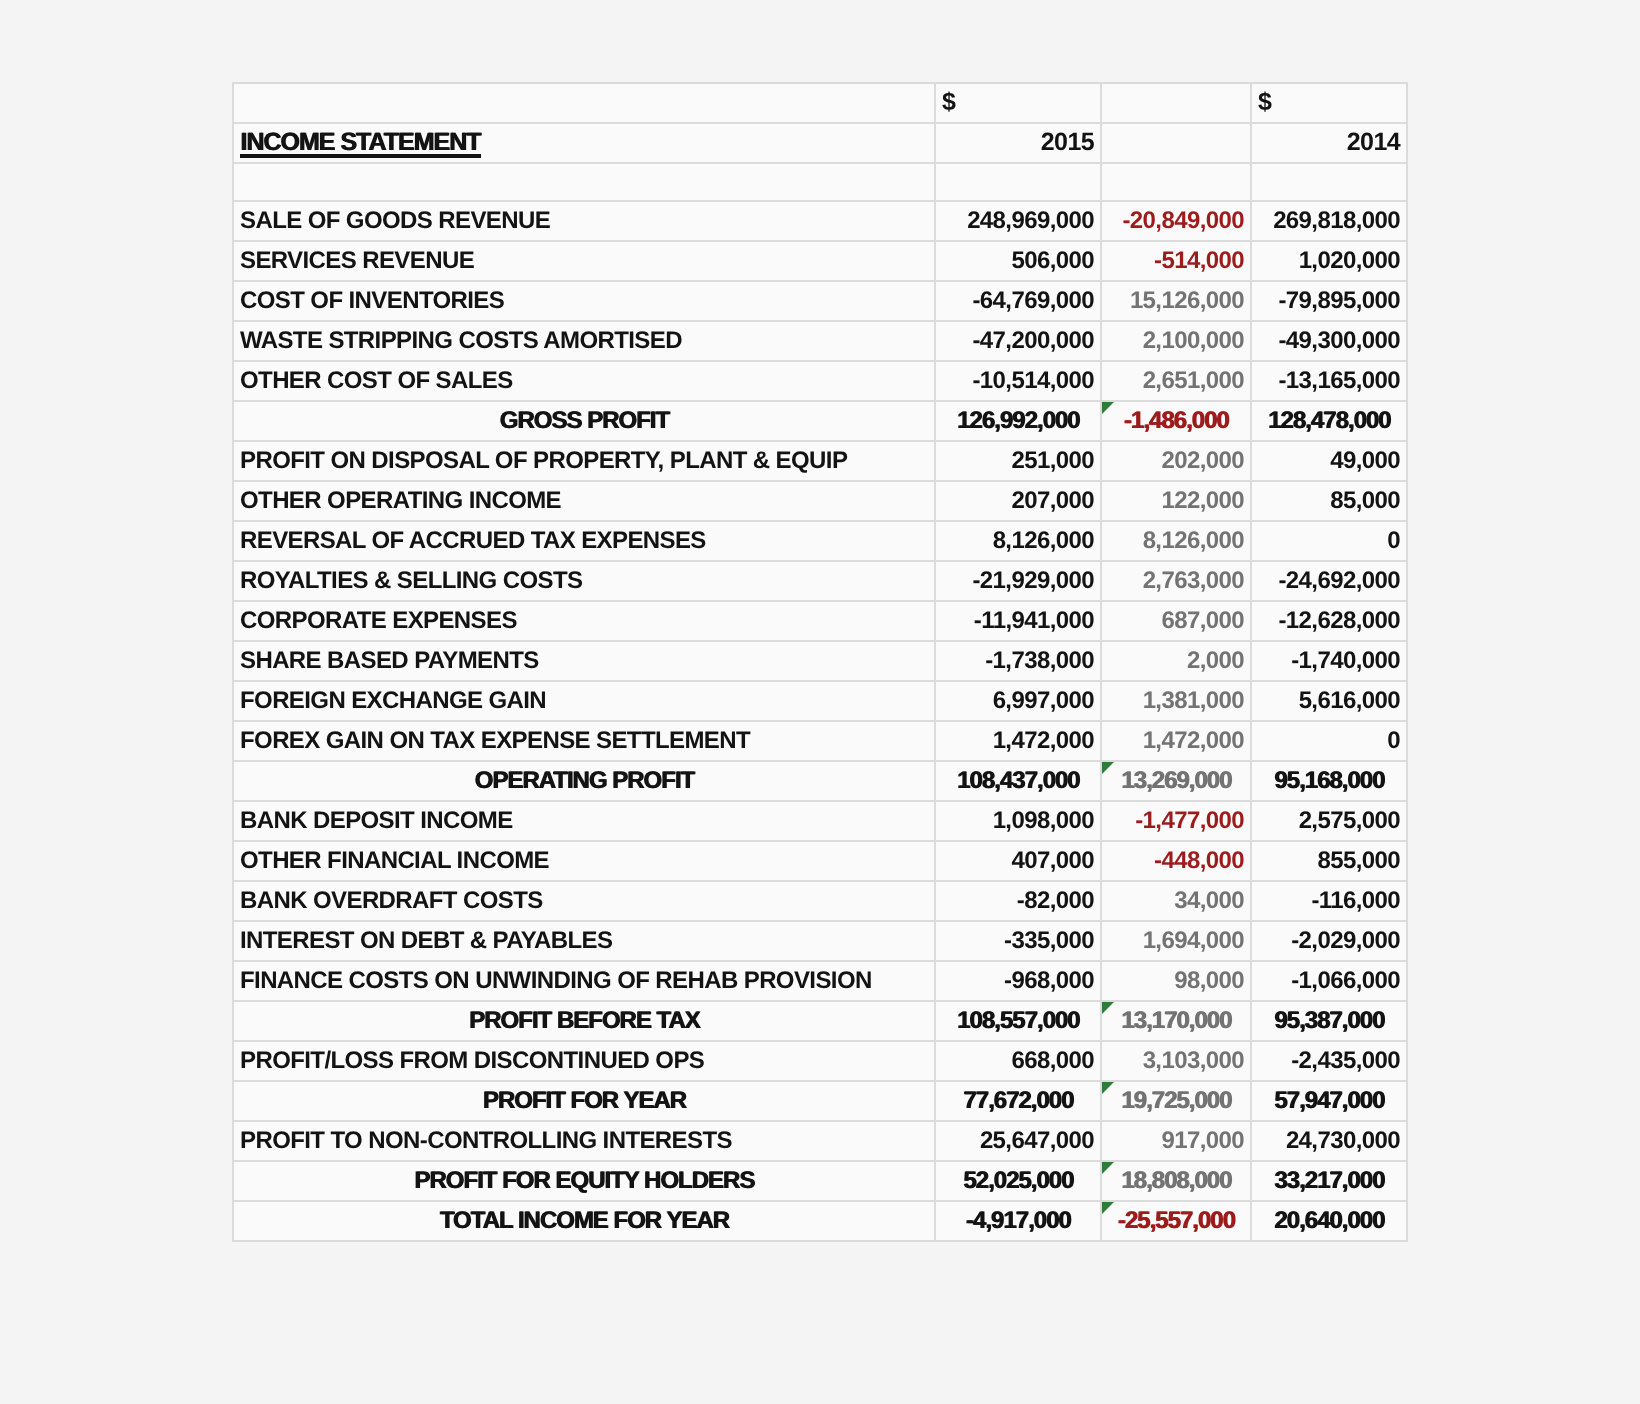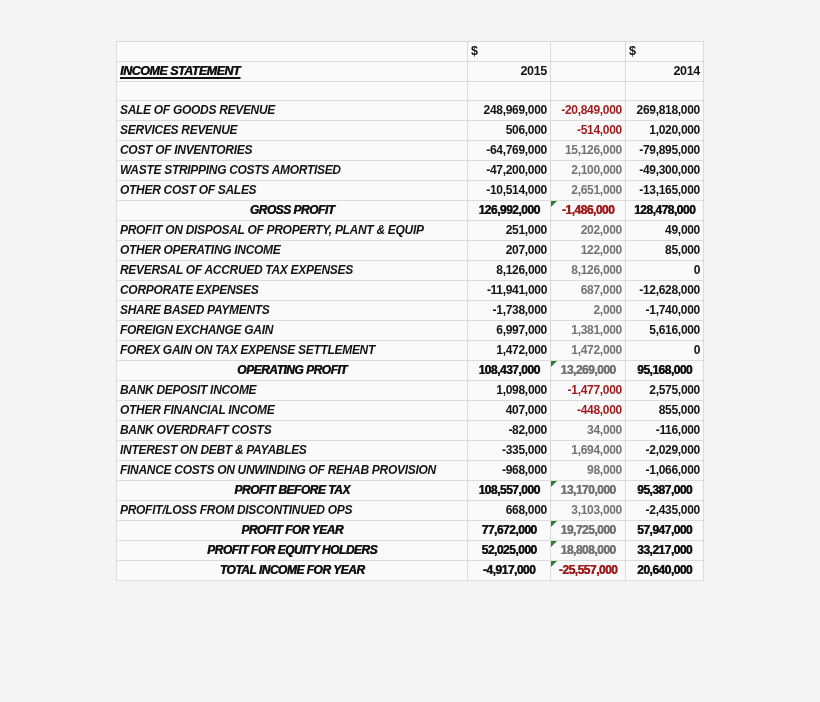--- a/index.html
+++ b/index.html
@@ -25,21 +25,21 @@
     padding:0 3px;
     font-size:12px;
     font-weight:700;
     letter-spacing:-0.3px;
     color:#131313;
     white-space:nowrap;
     overflow:hidden;
     box-sizing:border-box;
   }
   table{border:1px solid #cfcecf;}
-  .c-label{text-align:left;font-style:italic;}
+  .c-label{text-align:left;}
   .c-num{text-align:right;}
   .dollar{text-align:left;font-size:12.5px;}
   .year{font-size:12.5px;text-align:right;}
   .title{
     text-decoration:underline;
     text-decoration-thickness:1.5px;
     text-underline-offset:2px;
     font-size:12.5px;
     text-shadow:0.5px 0 0 currentColor;
     letter-spacing:-0.5px;
@@ -140,20 +140,26 @@
           <td class="c-num c-diff pos">122,000</td>
           <td class="c-num">85,000</td>
         </tr>
         <tr>
           <td class="c-label">REVERSAL OF ACCRUED TAX EXPENSES</td>
           <td class="c-num">8,126,000</td>
           <td class="c-num c-diff pos">8,126,000</td>
           <td class="c-num">0</td>
         </tr>
         <tr>
+          <td class="c-label">ROYALTIES &amp; SELLING COSTS</td>
+          <td class="c-num">-21,929,000</td>
+          <td class="c-num c-diff pos">2,763,000</td>
+          <td class="c-num">-24,692,000</td>
+        </tr>
+        <tr>
           <td class="c-label">CORPORATE EXPENSES</td>
           <td class="c-num">-11,941,000</td>
           <td class="c-num c-diff pos">687,000</td>
           <td class="c-num">-12,628,000</td>
         </tr>
         <tr>
           <td class="c-label">SHARE BASED PAYMENTS</td>
           <td class="c-num">-1,738,000</td>
           <td class="c-num c-diff pos">2,000</td>
           <td class="c-num">-1,740,000</td>
@@ -216,20 +222,26 @@
           <td class="c-label">PROFIT/LOSS FROM DISCONTINUED OPS</td>
           <td class="c-num">668,000</td>
           <td class="c-num c-diff pos">3,103,000</td>
           <td class="c-num">-2,435,000</td>
         </tr>
         <tr class="subtotal">
           <td class="c-label">PROFIT FOR YEAR</td>
           <td class="c-num">77,672,000</td>
           <td class="c-num c-diff pos">19,725,000<span class="marker"></span></td>
           <td class="c-num">57,947,000</td>
+        </tr>
+        <tr>
+          <td class="c-label">PROFIT TO NON-CONTROLLING INTERESTS</td>
+          <td class="c-num">25,647,000</td>
+          <td class="c-num c-diff pos">917,000</td>
+          <td class="c-num">24,730,000</td>
         </tr>
         <tr class="subtotal">
           <td class="c-label">PROFIT FOR EQUITY HOLDERS</td>
           <td class="c-num">52,025,000</td>
           <td class="c-num c-diff pos">18,808,000<span class="marker"></span></td>
           <td class="c-num">33,217,000</td>
         </tr>
         <tr class="subtotal">
           <td class="c-label">TOTAL INCOME FOR YEAR</td>
           <td class="c-num">-4,917,000</td>

